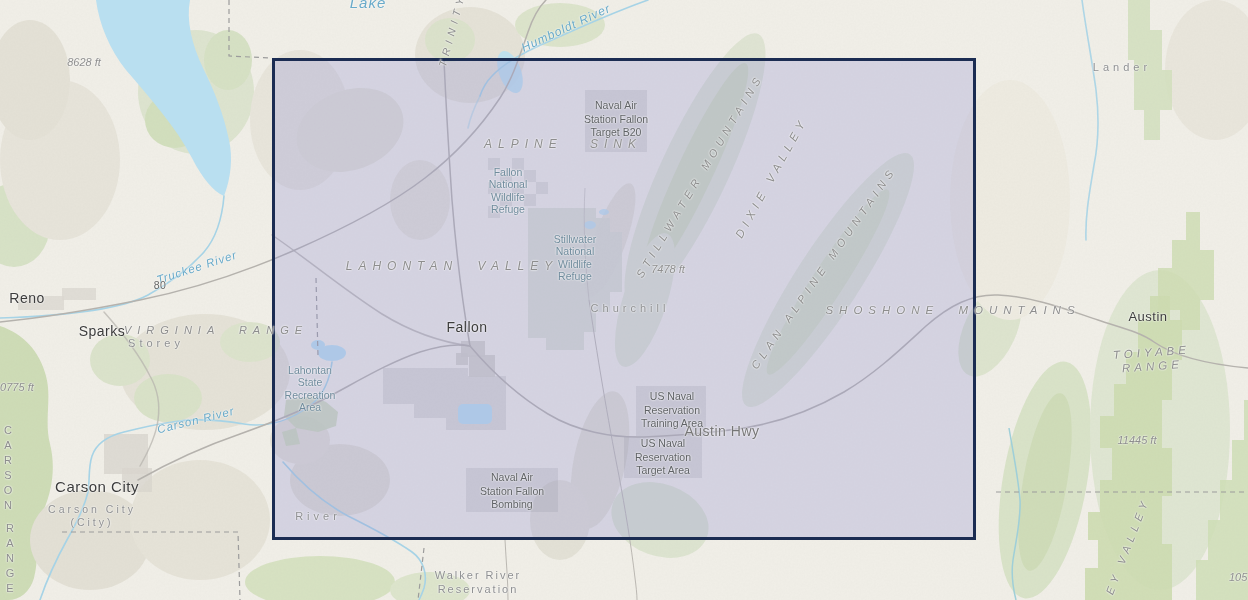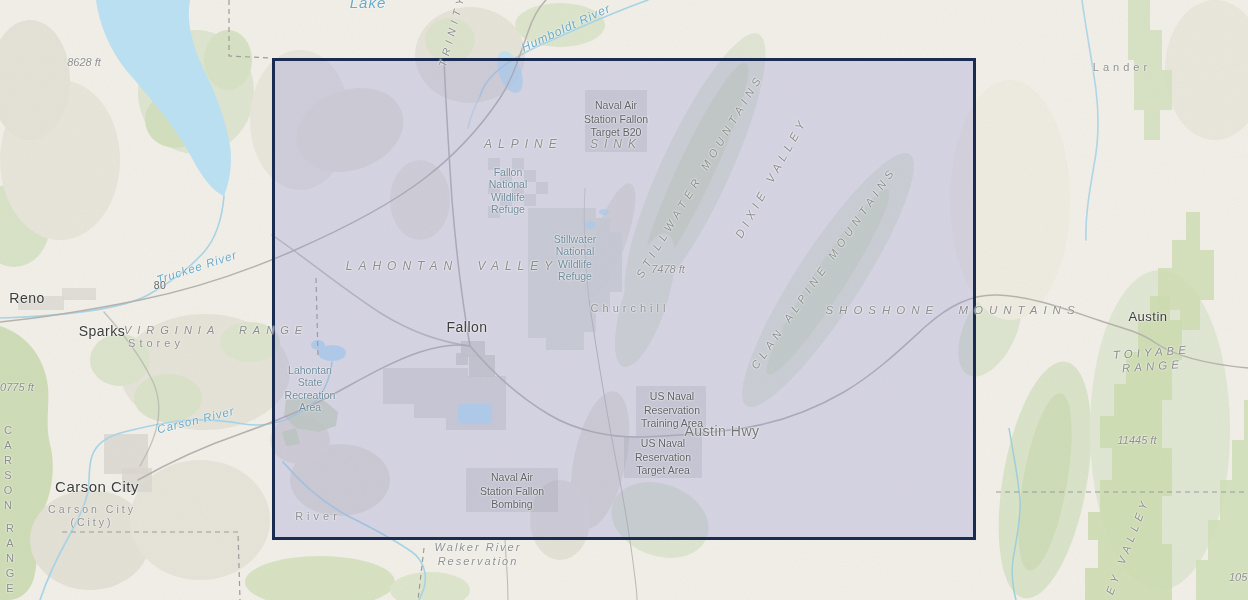--- a/index.html
+++ b/index.html
@@ -228,21 +228,21 @@
 Reservation
 Training Area</span>
     <span class="lbl roadlbl" style="left:722px;top:431px;">Austin Hwy</span>
     <span class="lbl military" style="left:663px;top:457px;">US Naval
 Reservation
 Target Area</span>
     <span class="lbl military" style="left:512px;top:491px;">Naval Air
 Station Fallon
 Bombing</span>
     <span class="lbl county" style="left:318px;top:517px;">River</span>
-    <span class="lbl county" style="left:478px;top:554px;letter-spacing:2px;line-height:1.3;font-style:italic;">Walker River
+    <span class="lbl county" style="left:478px;top:582px;letter-spacing:2px;line-height:1.3;">Walker River
 Reservation</span>
     <span class="lbl city" style="left:27px;top:298px;">Reno</span>
     <span class="lbl city" style="left:102px;top:291px;margin-top:40px;">Sparks</span>
     <span class="lbl water-lbl" style="left:197px;top:268px;font-size:11.5px;transform:translate(-50%,-50%) rotate(-18deg);">Truckee River</span>
     <span class="lbl roadlbl" style="left:160px;top:285px;font-size:10.5px;color:#666;">80</span>
     <span class="lbl physio" style="left:216px;top:331px;letter-spacing:6px;word-spacing:10px;">VIRGINIA RANGE</span>
     <span class="lbl county" style="left:156px;top:344px;">Storey</span>
     <span class="lbl city city-lg" style="left:97px;top:487px;">Carson City</span>
     <span class="lbl county" style="left:92px;top:516px;font-size:10.5px;letter-spacing:3px;line-height:1.25;">Carson City
 (City)</span>

